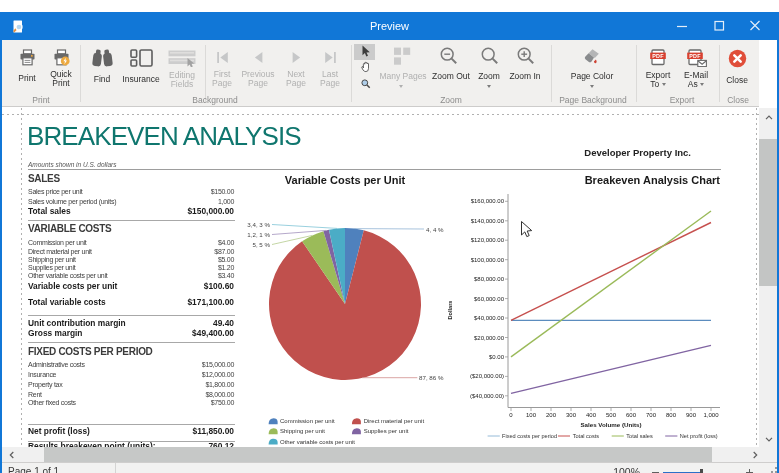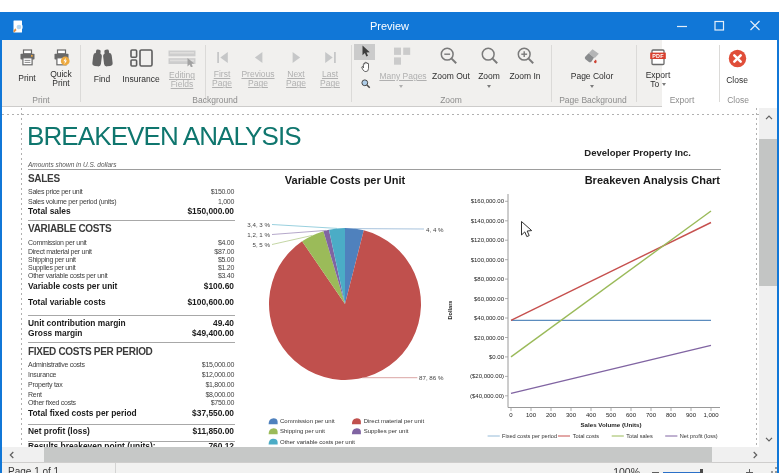--- a/index.html
+++ b/index.html
@@ -8,27 +8,27 @@
 #win { position:absolute; left:0; top:12px; width:779px; height:473px; }
 .abs { position:absolute; }
 
 #titlebar { position:absolute; left:0; top:0; width:779px; height:28px; background:#1177d7; }
 #titletext { position:absolute; left:0; top:8px; width:779px; text-align:center; color:#fff; font-size:11px; }
 
 #bl { position:absolute; left:0; top:28px; width:2px; height:445px; background:#1177d7; }
 #br { position:absolute; left:777px; top:28px; width:2px; height:445px; background:#1177d7; }
 #bb { position:absolute; left:0; top:471px; width:779px; height:2px; background:#1177d7; }
 
-#toolbar { position:absolute; left:2px; top:28px; width:660px; height:67px; background:#f1f0ee; border-bottom:1px solid #cdcccb; }
+#toolbar { position:absolute; left:2px; top:28px; width:757px; height:67px; background:#f1f0ee; border-bottom:1px solid #cdcccb; }
 .tbtn { position:absolute; text-align:center; color:#2e2e2e; font-size:8.5px; line-height:9px; }
 .tbtn svg { display:block; margin:0 auto; }
 .tbtn .lbl { margin-top:4.2px; }
 .tbtn.one .lbl { margin-top:7.8px; }
 .tbtn.sa .lbl { margin-top:0; }
-.tbtn.dis { color:#b0b0b0;text-decoration:underline; }
+.tbtn.dis { color:#b0b0b0; }
 .tsep { position:absolute; top:5px; width:1px; height:57px; background:#dbdad8; }
 .glabel { position:absolute; top:55px; font-size:8.5px; color:#8c8c8c; text-align:center; }
 .darr { display:inline-block; width:0; height:0; border-left:2.5px solid transparent; border-right:2.5px solid transparent; border-top:3px solid #7c7c7c; vertical-align:middle; }
 
 #doc { position:absolute; left:2px; top:96px; width:757px; height:339px; background:#fff; overflow:hidden; }
 .dashv { position:absolute; top:0; width:1px; height:339px; background-image:repeating-linear-gradient(to bottom,#b0b0b0 0 2px,transparent 2px 5px); }
 .dashh { position:absolute; left:0; width:757px; height:1px; background-image:repeating-linear-gradient(to right,#b0b0b0 0 2px,transparent 2px 5px); }
 .row { position:absolute; left:26px; width:206px; font-size:7px; letter-spacing:-0.28px; color:#404040; }
 .row .v { position:absolute; right:0; top:0; }
 .row.b { font-weight:bold; font-size:8.4px; letter-spacing:0px; color:#1c1c1c; }
@@ -217,20 +217,30 @@
 
     <div class="tbtn" style="left:634px;top:9px;width:44px">
       <svg width="20" height="18" viewBox="0 0 20 18">
           <rect x="4" y="1" width="12" height="14.5" rx="1" fill="#fff" stroke="#6a6a6a" stroke-width="1.3"></rect>
           <rect x="2.2" y="3.6" width="15.6" height="6.4" fill="#d8402f"></rect>
           <text x="10" y="8.8" font-size="5.4" font-weight="bold" fill="#fff" text-anchor="middle" font-family="Liberation Sans" letter-spacing="0.3">PDF</text>
         </svg>
       <div class="lbl">Export<br>To <span class="darr"></span></div>
     </div>
 
+    <div class="tbtn" style="left:672px;top:9px;width:44px">
+      <svg width="21" height="18" viewBox="0 0 21 18">
+          <rect x="3" y="1" width="12" height="14.5" rx="1" fill="#fff" stroke="#6a6a6a" stroke-width="1.3"></rect>
+          <rect x="1.2" y="3.6" width="15.6" height="6.4" fill="#d8402f"></rect>
+          <text x="9" y="8.8" font-size="5.4" font-weight="bold" fill="#fff" text-anchor="middle" font-family="Liberation Sans" letter-spacing="0.3">PDF</text>
+          <rect x="11.8" y="11.4" width="8.6" height="6.2" fill="#fff" stroke="#6a6a6a" stroke-width="1.1"></rect>
+          <path d="M11.8 11.7 L16.1 15.2 L20.4 11.7" stroke="#6a6a6a" stroke-width="1.1" fill="none"></path>
+        </svg>
+      <div class="lbl">E-Mail<br>As <span class="darr"></span></div>
+    </div>
     <div class="tsep" style="left:716.6px"></div>
 
     <div class="tbtn one" style="left:713px;top:9px;width:44px">
       <svg width="19" height="19" viewBox="0 0 19 19">
           <circle cx="9.5" cy="9.5" r="8.7" fill="#e04e39"></circle>
           <path d="M6.3 6.3 L12.7 12.7 M12.7 6.3 L6.3 12.7" stroke="#fff" stroke-width="2.5" stroke-linecap="round"></path>
         </svg>
       <div class="lbl">Close</div>
     </div>
 
@@ -255,32 +265,31 @@
     <div class="row" style="top:90px">Sales volume per period (units)<span class="v">1,000</span></div>
     <div class="row b" style="top:97.5px">Total sales<span class="v">$150,000.00</span></div>
     <div class="hrule" style="top:112px"></div>
     <div class="shead" style="top:115px">VARIABLE COSTS</div>
     <div class="row" style="top:130.5px">Commission per unit<span class="v">$4.00</span></div>
     <div class="row" style="top:140px">Direct material per unit<span class="v">$87.00</span></div>
     <div class="row" style="top:148.3px">Shipping per unit<span class="v">$5.00</span></div>
     <div class="row" style="top:156.3px">Supplies per unit<span class="v">$1.20</span></div>
     <div class="row" style="top:164.3px">Other variable costs per unit<span class="v">$3.40</span></div>
     <div class="row b" style="top:173.3px">Variable costs per unit<span class="v">$100.60</span></div>
-    <div class="row b" style="top:188.7px">Total variable costs<span class="v">$100,600.00</span></div>
+    <div class="row b" style="top:188.7px">Total variable costs<span class="v">$171,100.00</span></div>
     <div class="hrule" style="top:207px"></div>
     <div class="row b" style="top:209.6px">Unit contribution margin<span class="v">49.40</span></div>
     <div class="row b" style="top:219.6px">Gross margin<span class="v">$49,400.00</span></div>
     <div class="hrule" style="top:234.2px"></div>
     <div class="shead" style="top:238px">FIXED COSTS PER PERIOD</div>
     <div class="row" style="top:252.7px">Administrative costs<span class="v">$15,000.00</span></div>
     <div class="row" style="top:263.1px">Insurance<span class="v">$12,000.00</span></div>
     <div class="row" style="top:272.8px">Property tax<span class="v">$1,800.00</span></div>
     <div class="row" style="top:283.2px">Rent<span class="v">$8,000.00</span></div>
     <div class="row" style="top:291.3px">Other fixed costs<span class="v">$750.00</span></div>
-    <div class="row b" style="top:300.4px">Total fixed costs per period<span class="v">$37,550.00</span></div>
     <div class="hrule" style="top:315.5px"></div>
     <div class="row b" style="top:318.1px">Net profit (loss)<span class="v">$11,850.00</span></div>
     <div class="hrule" style="top:332.5px"></div>
     <div class="row b" style="top:332.9px">Results breakeven point (units):<span class="v">760.12</span></div>
 
     <div class="abs" style="left:236px;top:65.5px;width:214px;text-align:center;font-size:11px;font-weight:bold;color:#1a1a1a">Variable Costs per Unit</div>
     <svg class="abs" style="left:236px;top:64px" width="235" height="275" viewBox="0 0 235 275">
       <path d="M107 132 L107 56 A76 76 0 0 1 125.79 58.36 Z" fill="#4f81bd"></path>
       <path d="M107 132 L125.79 58.36 A76 76 0 1 1 64.09 69.27 Z" fill="#c0504d"></path>
       <path d="M107 132 L64.09 69.27 A76 76 0 0 1 85.43 59.13 Z" fill="#9bbb59"></path>

